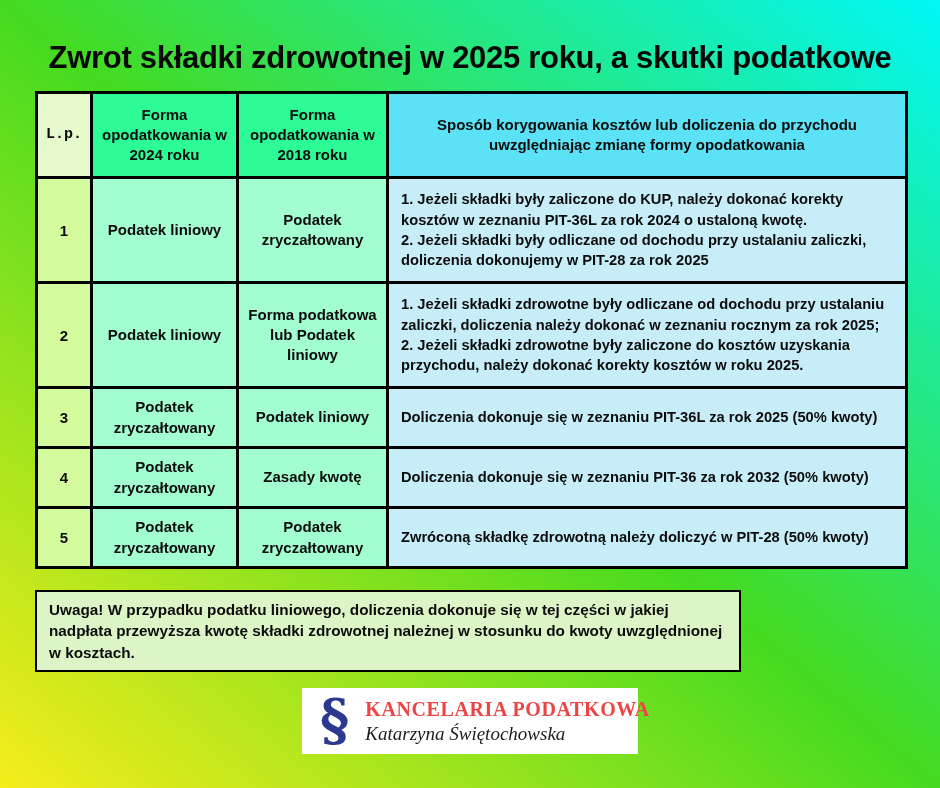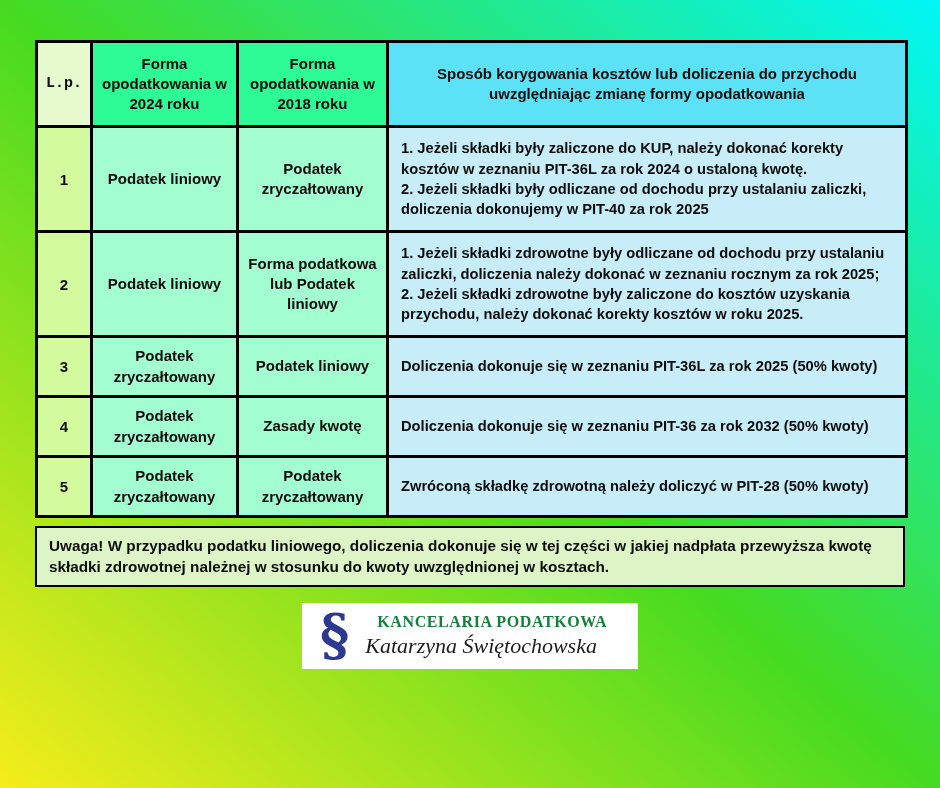--- a/index.html
+++ b/index.html
@@ -51,22 +51,22 @@
   td.mint { background: #a2fdd0; text-align: center; font-size: 15px; line-height: 1.35; padding: 4px 8px; }
   td.opis {
     background: #c7edf9;
     font-size: 14.7px;
     line-height: 1.38;
     padding: 8px 12px;
     text-align: left;
     white-space: pre-line;
   }
   .note {
-    width: 870px;
-    margin-top: 8px;
+    width: 706px;
+    margin-top: 21px;
     border: 2px solid #000;
     background: #ddf5c6;
     font-size: 15.3px;
     font-weight: 700;
     line-height: 1.4;
     padding: 7px 12px;
   }
   .logo-box {
     width: 336px;
     margin: 16px auto 0 auto;
@@ -80,41 +80,41 @@
   .section-sign {
     font-family: "DejaVu Serif", "Liberation Serif", serif;
     font-size: 56px;
     font-weight: 700;
     color: #2b3990;
     line-height: 1;
     transform: translateY(-2px);
   }
   .logo-company {
     font-family: "Liberation Serif", "DejaVu Serif", serif;
-    font-size: 16px;
+    font-size: 20px;
     letter-spacing: 0.6px;
-    color: #15803d;
+    color: #ef4444;
     font-weight: 600;
     white-space: nowrap;
-    margin-left: 12px;
   }
   .logo-person {
     font-family: "Liberation Serif", "DejaVu Serif", serif;
     font-style: italic;
-    font-size: 22px;
+    font-size: 19px;
     color: #1c1c1c;
     margin-top: 2px;
     white-space: nowrap;
   }
 </style>
 </head>
 <body>
 
 <div class="canvas">
 
+  <h1 class="title">Zwrot składki zdrowotnej w 2025 roku, a skutki podatkowe</h1>
 
   <table class="tax">
     <colgroup>
       <col class="c-lp">
         <col class="c-f2024">
         <col class="c-f2025">
         <col class="c-opis">
     </colgroup>
     <thead>
       <tr>
@@ -123,21 +123,21 @@
         <th class="bg-green">Forma opodatkowania w 2018 roku</th>
         <th class="bg-cyan">Sposób korygowania kosztów lub doliczenia do przychodu uwzględniając zmianę formy opodatkowania</th>
       </tr>
     </thead>
     <tbody>
       <tr class="r-tall">
         <td class="lp">1</td>
         <td class="mint">Podatek liniowy</td>
         <td class="mint">Podatek zryczałtowany</td>
         <td class="opis">1. Jeżeli składki były zaliczone do KUP, należy dokonać korekty kosztów w zeznaniu PIT-36L za rok 2024 o ustaloną kwotę.
-2. Jeżeli składki były odliczane od dochodu przy ustalaniu zaliczki, doliczenia dokonujemy w PIT-40 za rok 2025</td>
+2. Jeżeli składki były odliczane od dochodu przy ustalaniu zaliczki, doliczenia dokonujemy w PIT-28 za rok 2025</td>
       </tr>
       <tr class="r-tall">
         <td class="lp">2</td>
         <td class="mint">Podatek liniowy</td>
         <td class="mint">Forma podatkowa lub Podatek liniowy</td>
         <td class="opis">1. Jeżeli składki zdrowotne były odliczane od dochodu przy ustalaniu zaliczki, doliczenia należy dokonać w zeznaniu rocznym za rok 2025;
 2. Jeżeli składki zdrowotne były zaliczone do kosztów uzyskania przychodu, należy dokonać korekty kosztów w roku 2025.</td>
       </tr>
       <tr class="r-mid">
         <td class="lp">3</td>

